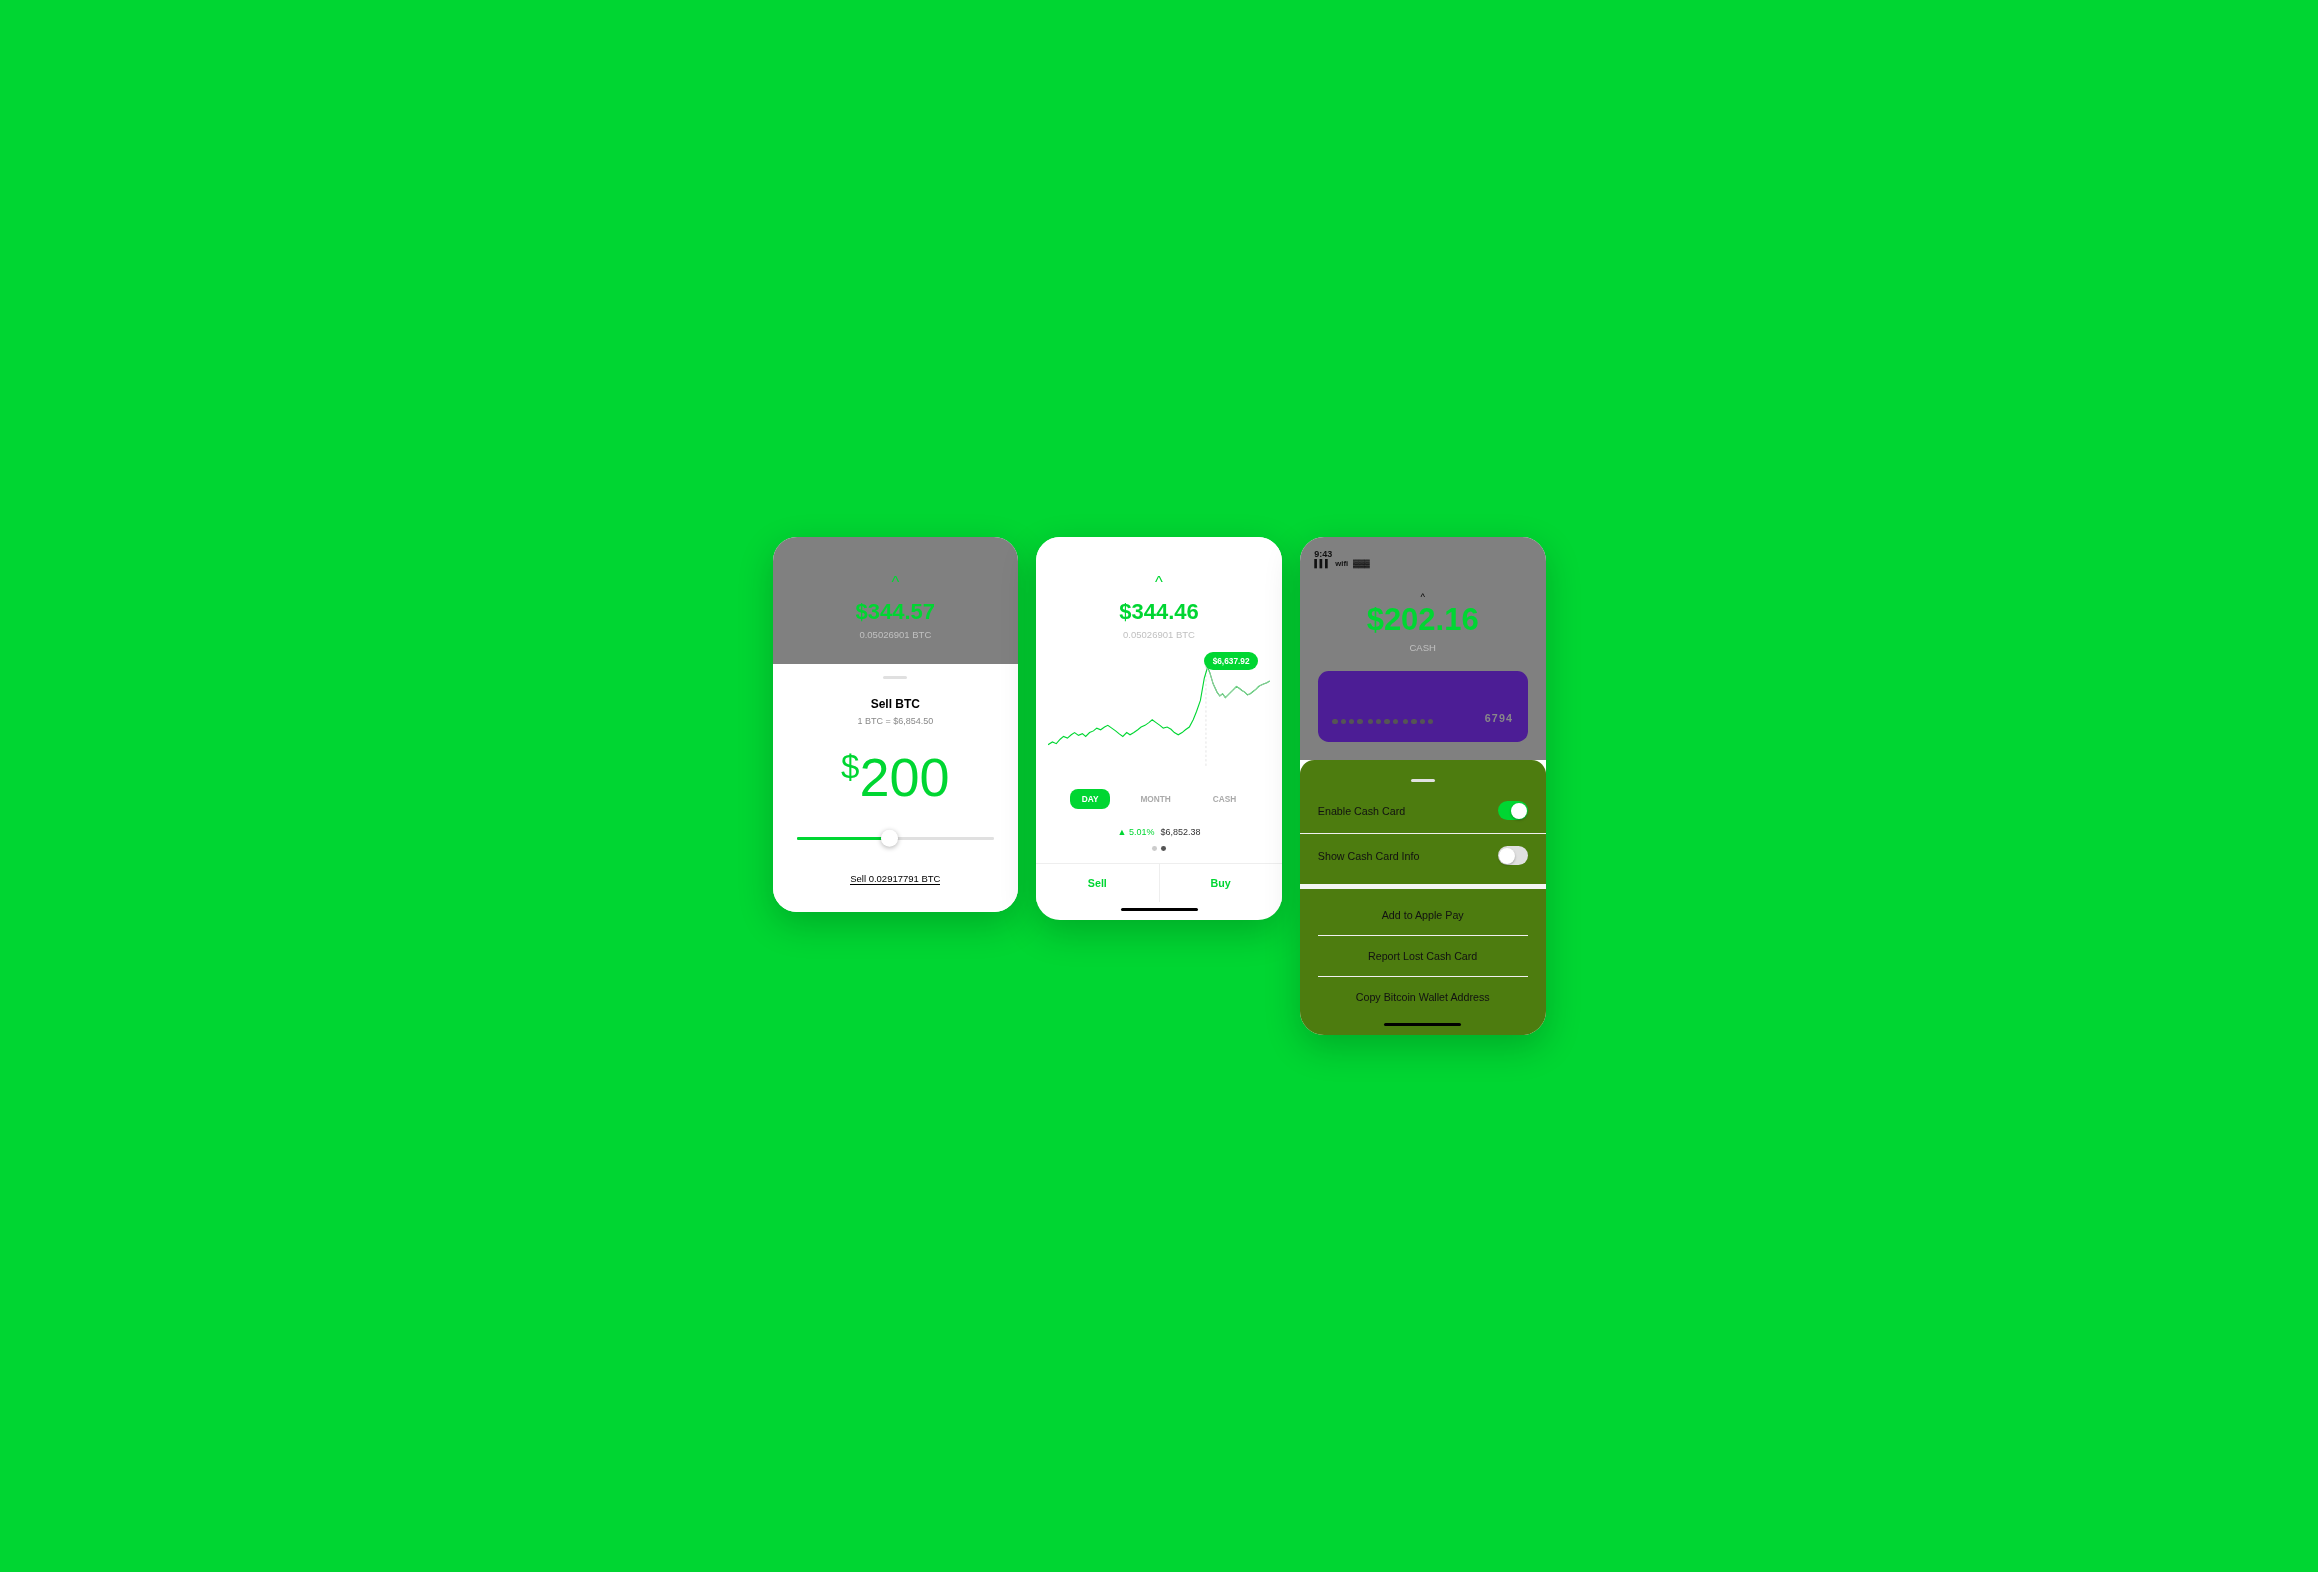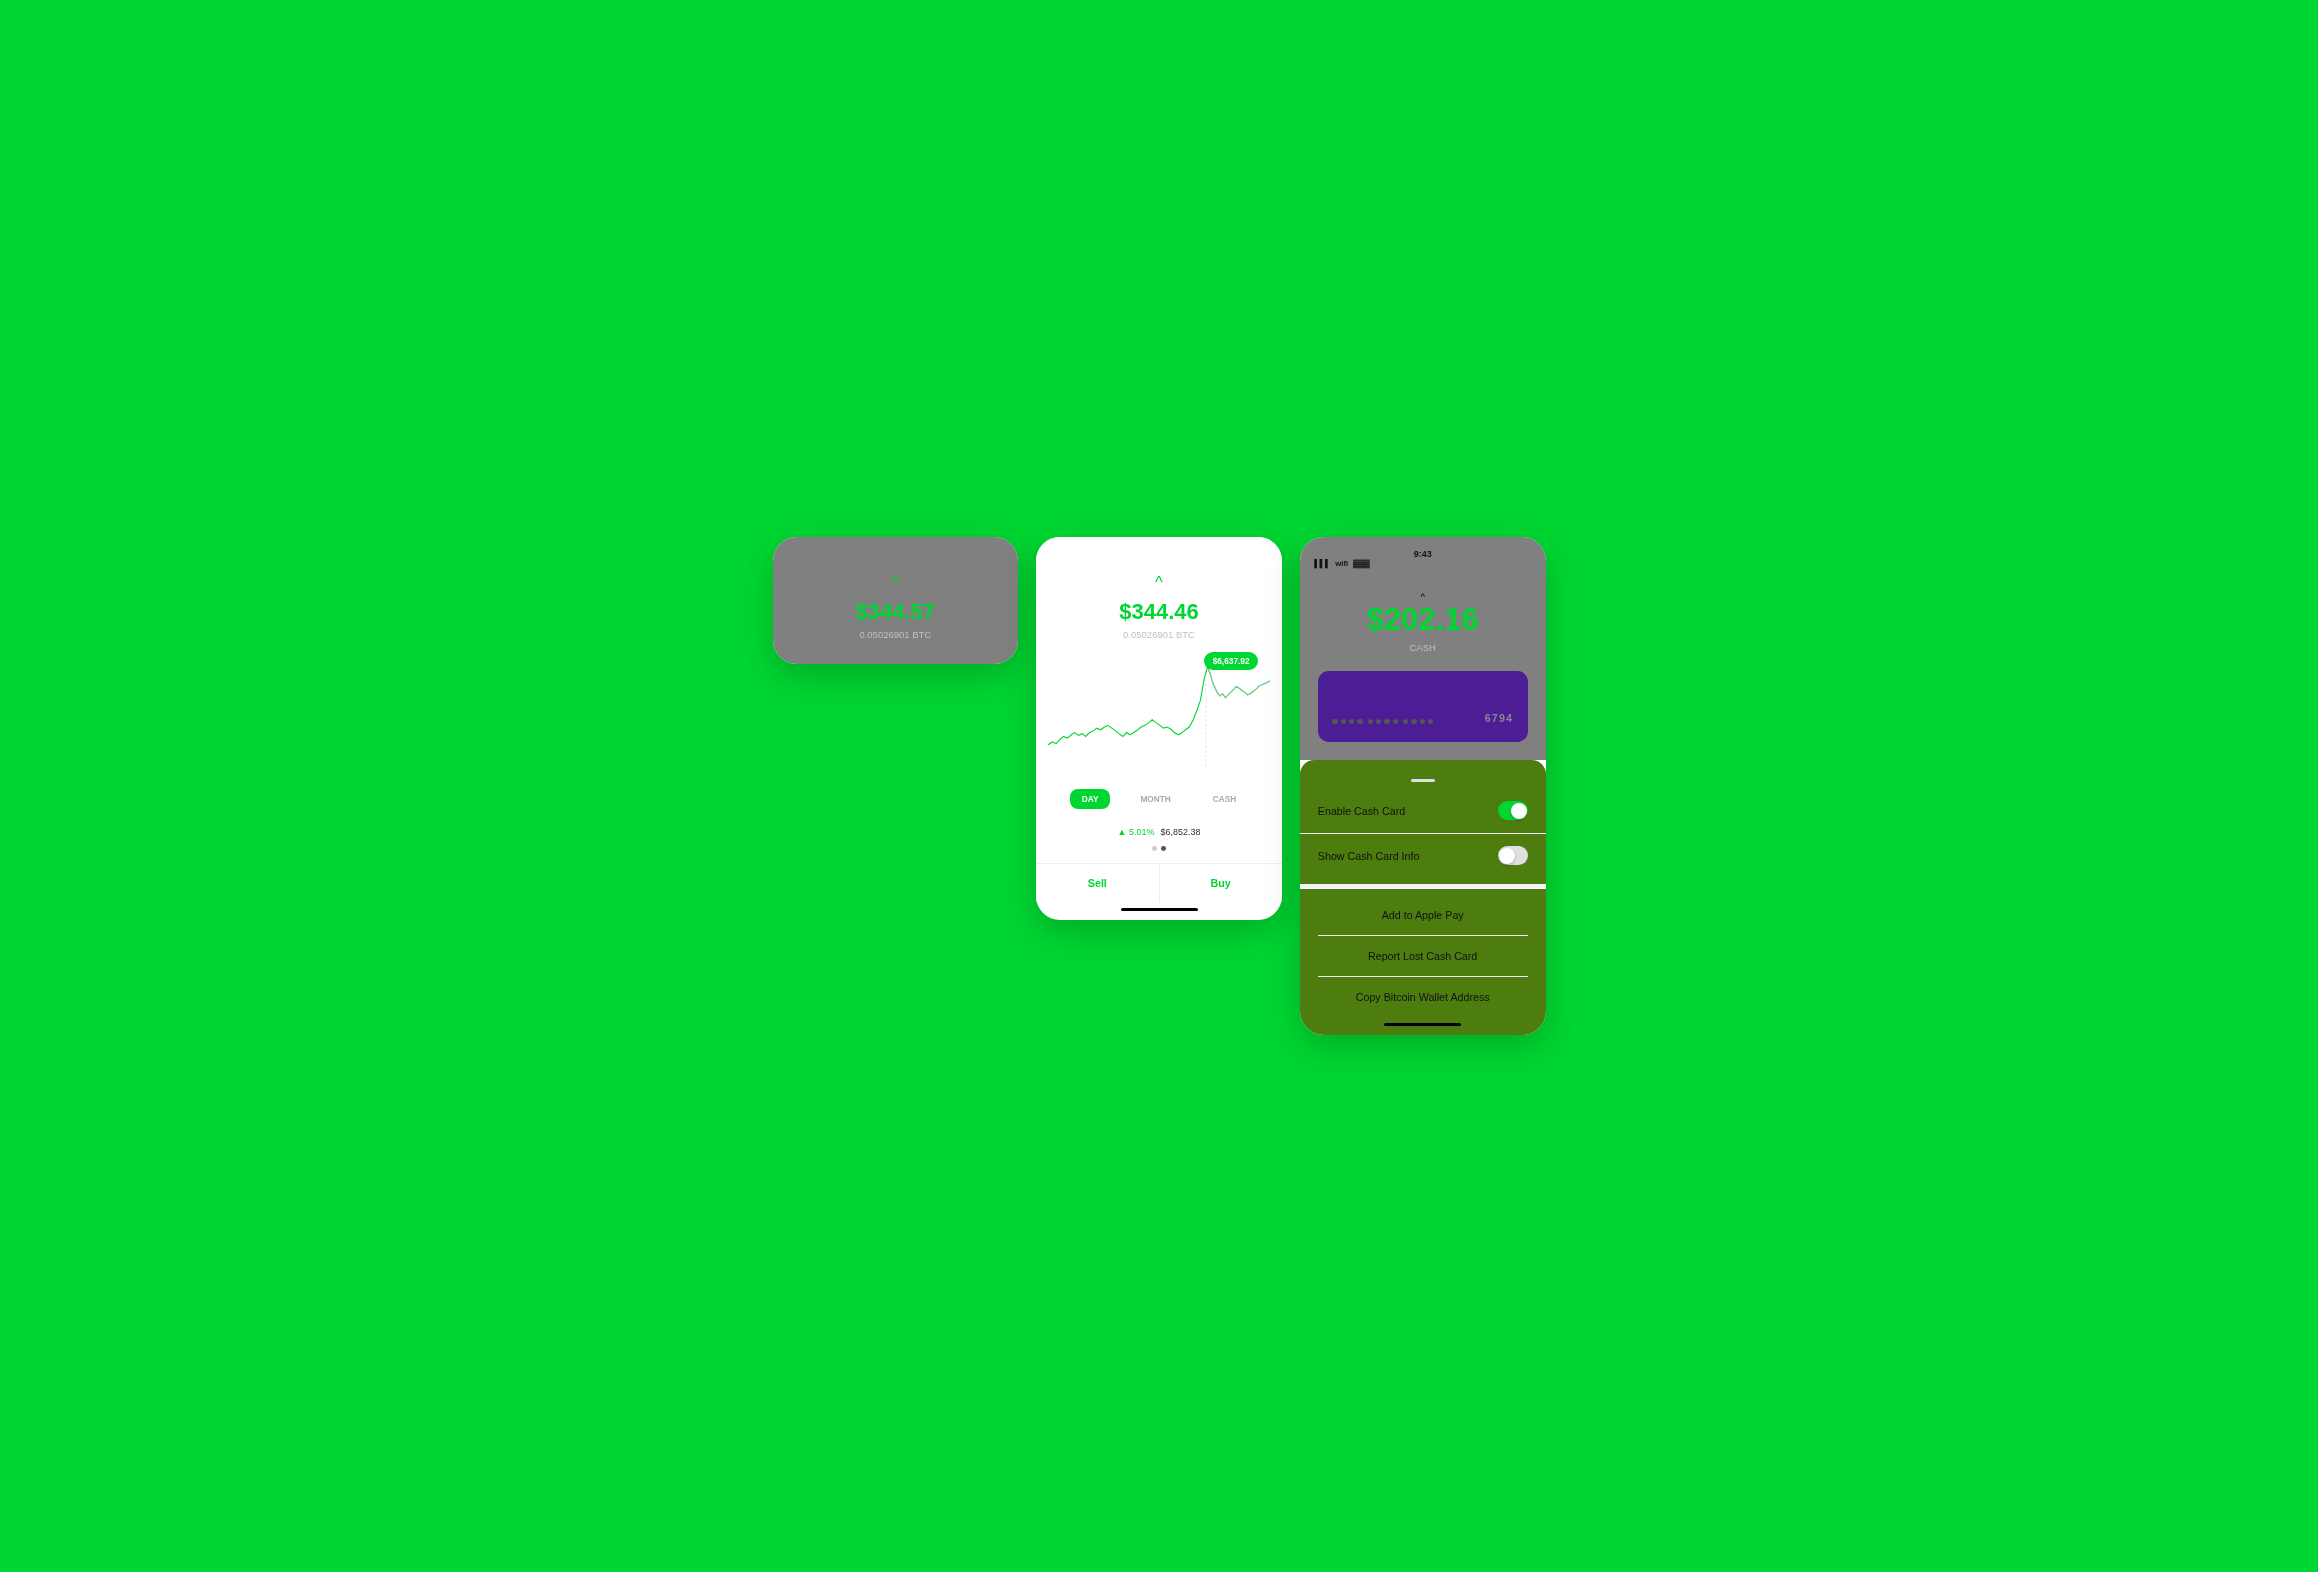--- a/index.html
+++ b/index.html
@@ -272,21 +272,20 @@
       position: absolute;
       top: 12px;
       left: 0;
       right: 0;
       display: flex;
       justify-content: space-between;
       padding: 0 14.3px;
       font-size: 9px;
       font-weight: 600;
       color: #000;
-      text-align: center;
     }
     .screen3 .status-icons {
       display: flex;
       gap: 4.8px;
       align-items: center;
     }
     .cash-amount {
       color: #00d632;
       font-size: 31px;
       font-weight: 700;
@@ -395,20 +394,37 @@
 </head>
 <body>
 
 <div class="screens-container">
 
   <div class="phone-screen screen1">
     <div class="top-section">
       <div class="chevron-up">^</div>
       <div class="btc-amount-large">$344.57</div>
       <div class="btc-sub">0.05026901 BTC</div>
+    </div>
+    <div class="bottom-sheet">
+      <div class="sheet-handle"></div>
+      <div class="sell-title">Sell BTC</div>
+      <div class="sell-rate">1 BTC = $6,854.50</div>
+      <div class="sell-amount">
+        <span class="dollar-sign">$</span><span>200</span>
+      </div>
+      <div class="slider-container">
+        <div class="slider-track">
+          <div class="slider-fill"></div>
+          <div class="slider-thumb"></div>
+        </div>
+      </div>
+      <div class="sell-btc-label">
+        <span>Sell 0.02917791 BTC</span>
+      </div>
     </div>
   </div>
 
   <div class="phone-screen screen2">
     <div class="top-section">
       <div class="chevron-up">^</div>
       <div class="btc-amount-large">$344.46</div>
       <div class="btc-sub">0.05026901 BTC</div>
     </div>
 

